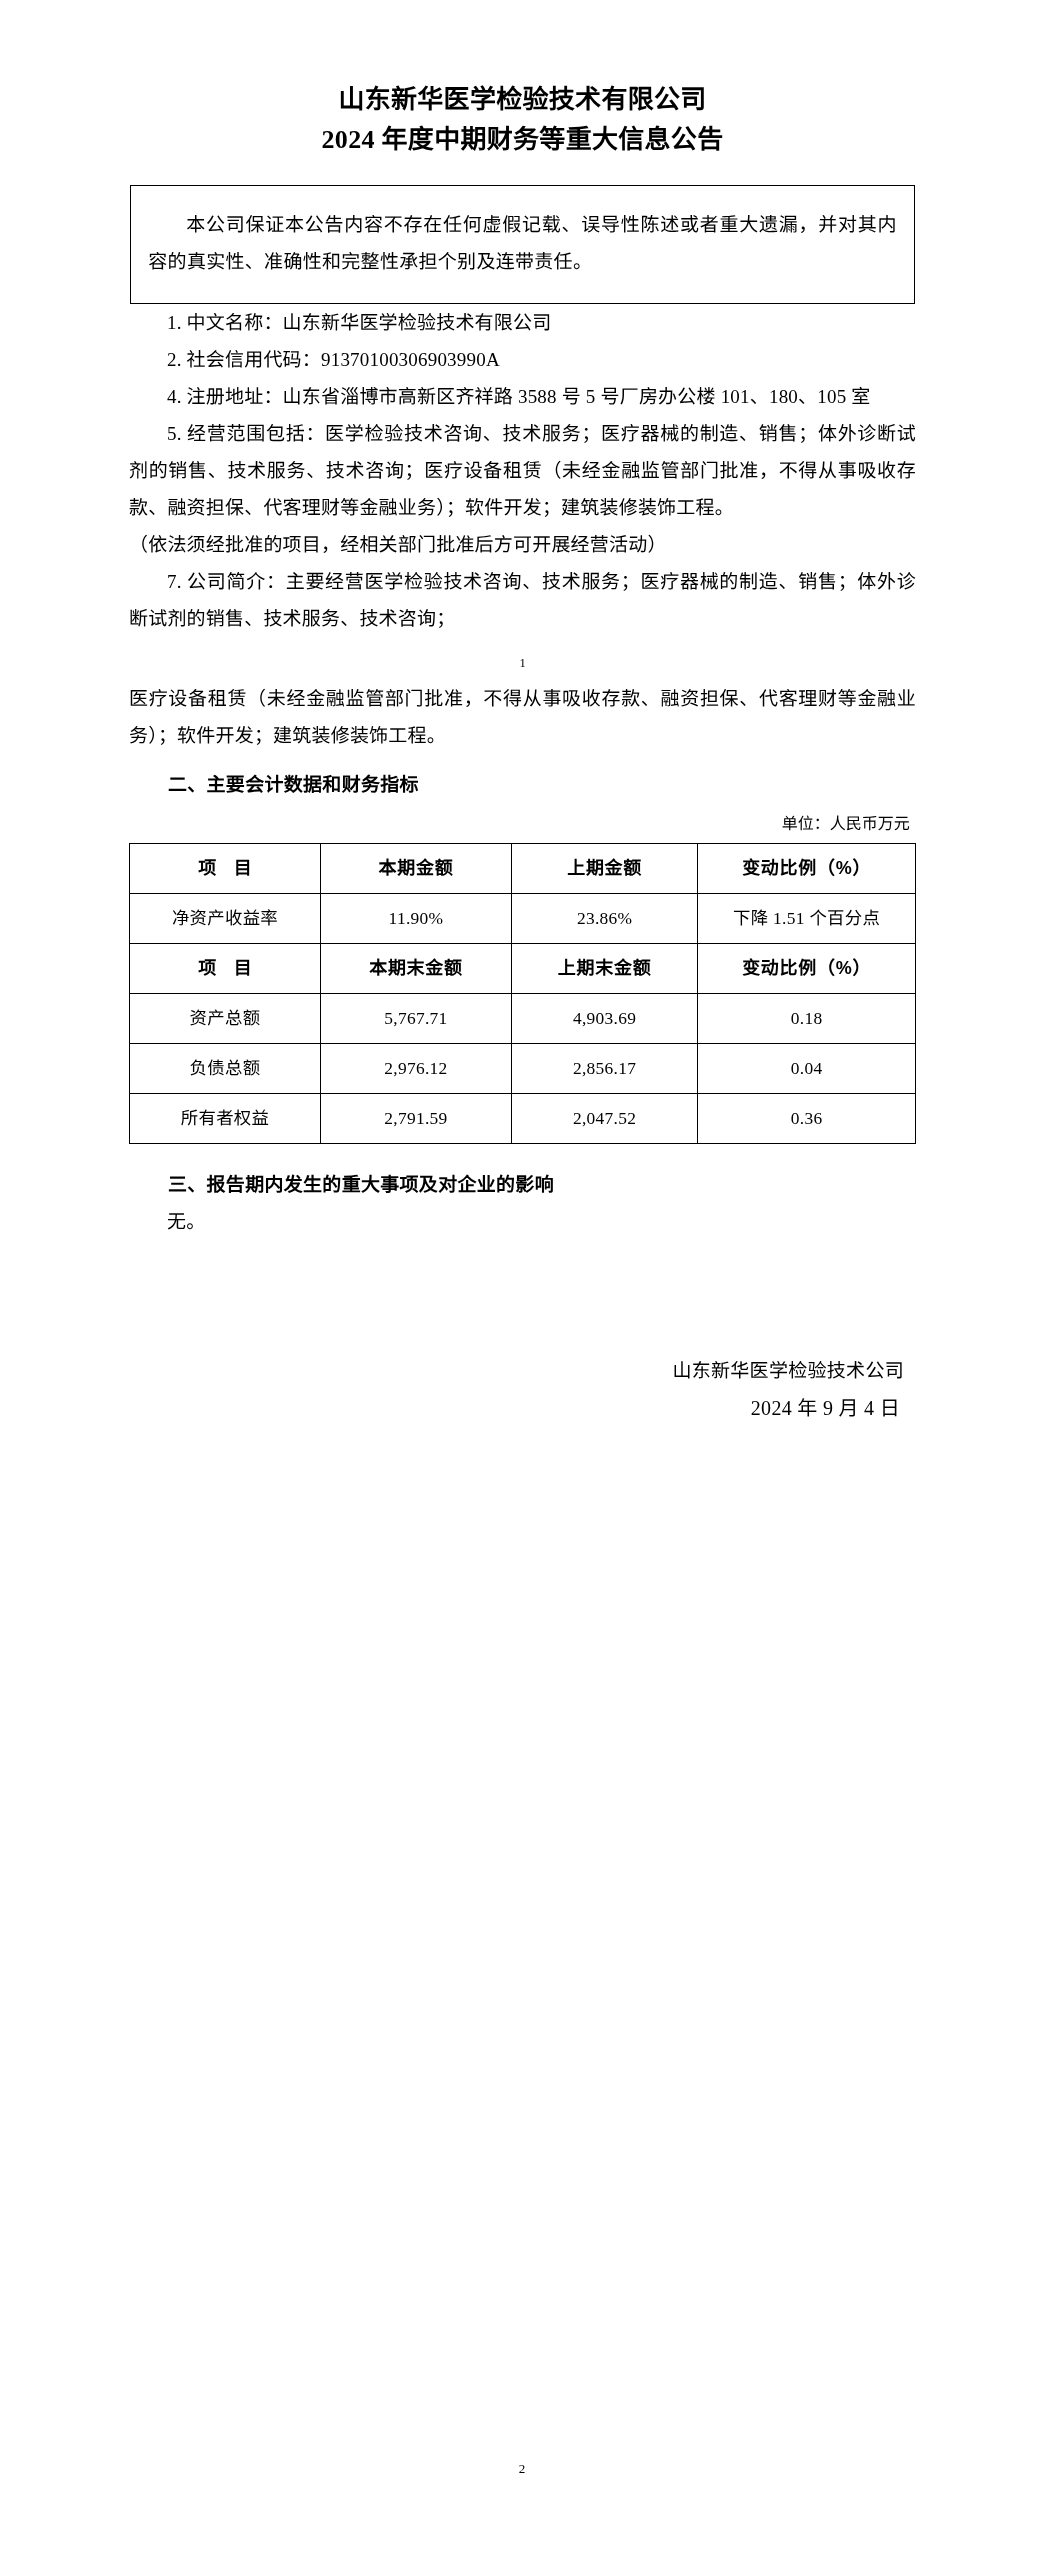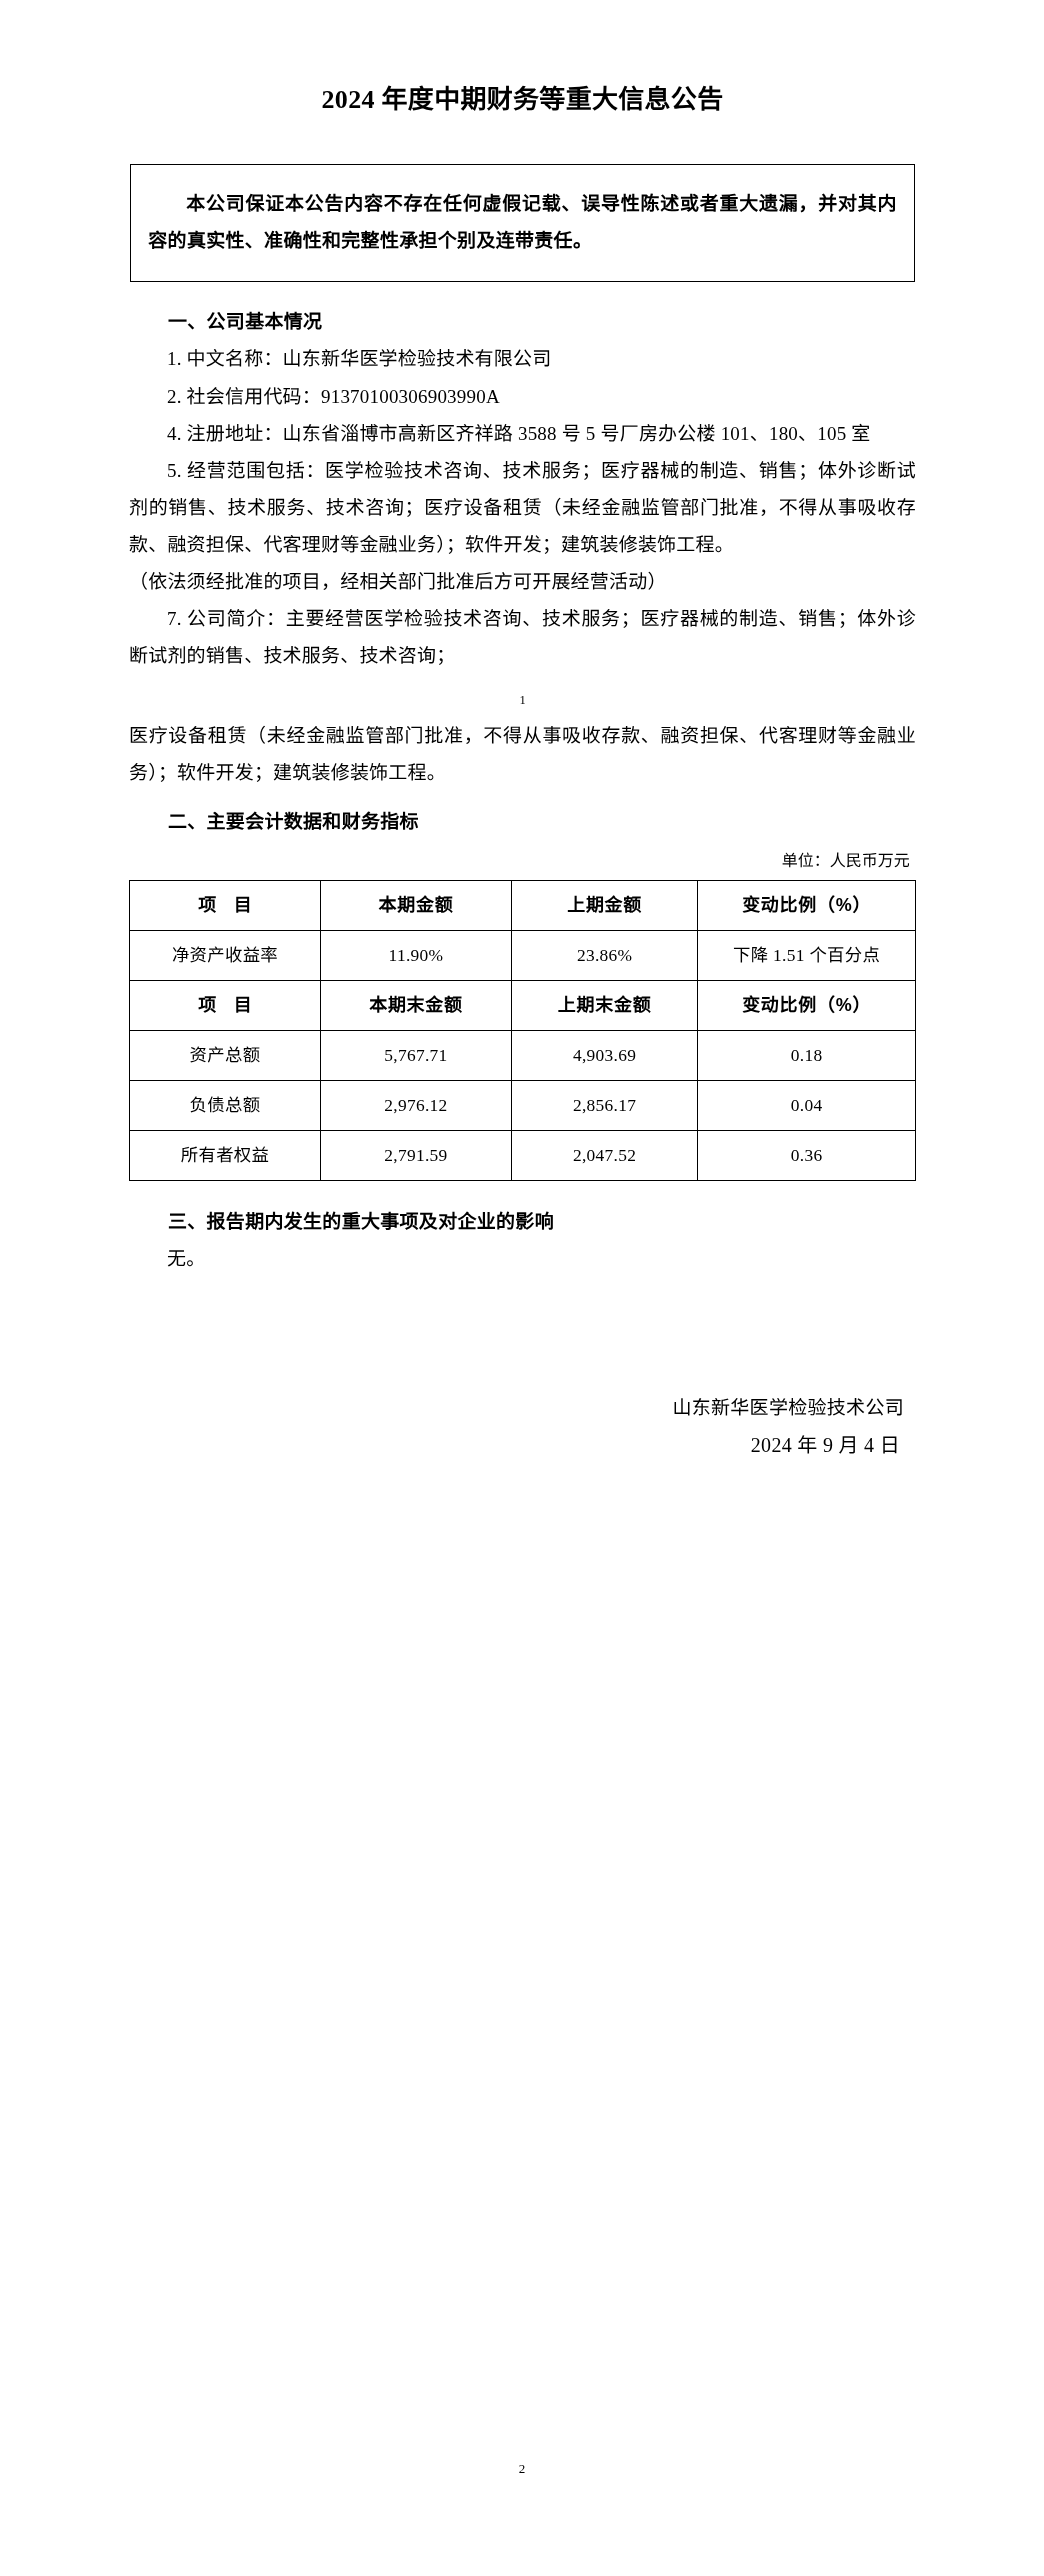--- a/index.html
+++ b/index.html
@@ -44,27 +44,26 @@
     line-height: 1.52;
     letter-spacing: 0.3px;
   }
   .doc-title .line {
     display: block;
     white-space: nowrap;
   }
 
   
   .disclaimer-box {
-    margin-top: 44px;
+    margin-top: 26px;
     margin-left: 1.3px;
     margin-right: 1.3px;
     border: 1.3px solid #000000;
     box-sizing: border-box;
     padding: 20px 17px 22.4px 17px;
-    font-weight: bold;
   }
   .disclaimer-text {
     margin: 0;
     font-family: "Liberation Serif", "DejaVu Serif", serif;
     font-size: 19px;
     line-height: 1.95;
     text-align: justify;
     text-indent: 2em;
     letter-spacing: 0.3px;
   }
@@ -183,28 +182,28 @@
     line-height: 1;
   }
 </style>
 </head>
 <body>
 
 <div class="page">
   <div class="content">
 
     <h1 class="doc-title">
+      <span class="line">山东新华医学检验技术有限公司</span>
       <span class="line">2024 年度中期财务等重大信息公告</span>
     </h1>
 
     <div class="disclaimer-box">
       <p class="disclaimer-text">本公司保证本公告内容不存在任何虚假记载、误导性陈述或者重大遗漏，并对其内容的真实性、准确性和完整性承担个别及连带责任。</p>
     </div>
 
-    <h2 class="section-heading">一、公司基本情况</h2>
 
     <p class="para">1. 中文名称：山东新华医学检验技术有限公司</p>
     <p class="para">2. 社会信用代码：91370100306903990A</p>
     <p class="para">4. 注册地址：山东省淄博市高新区齐祥路 3588 号 5 号厂房办公楼 101、180、105 室</p>
     <p class="para">5. 经营范围包括：医学检验技术咨询、技术服务；医疗器械的制造、销售；体外诊断试剂的销售、技术服务、技术咨询；医疗设备租赁（未经金融监管部门批准，不得从事吸收存款、融资担保、代客理财等金融业务）；软件开发；建筑装修装饰工程。</p>
     <p class="para no-indent">（依法须经批准的项目，经相关部门批准后方可开展经营活动）</p>
     <p class="para">7. 公司简介：主要经营医学检验技术咨询、技术服务；医疗器械的制造、销售；体外诊断试剂的销售、技术服务、技术咨询；</p>
 
     <div class="page-break-marker">1</div>
 

